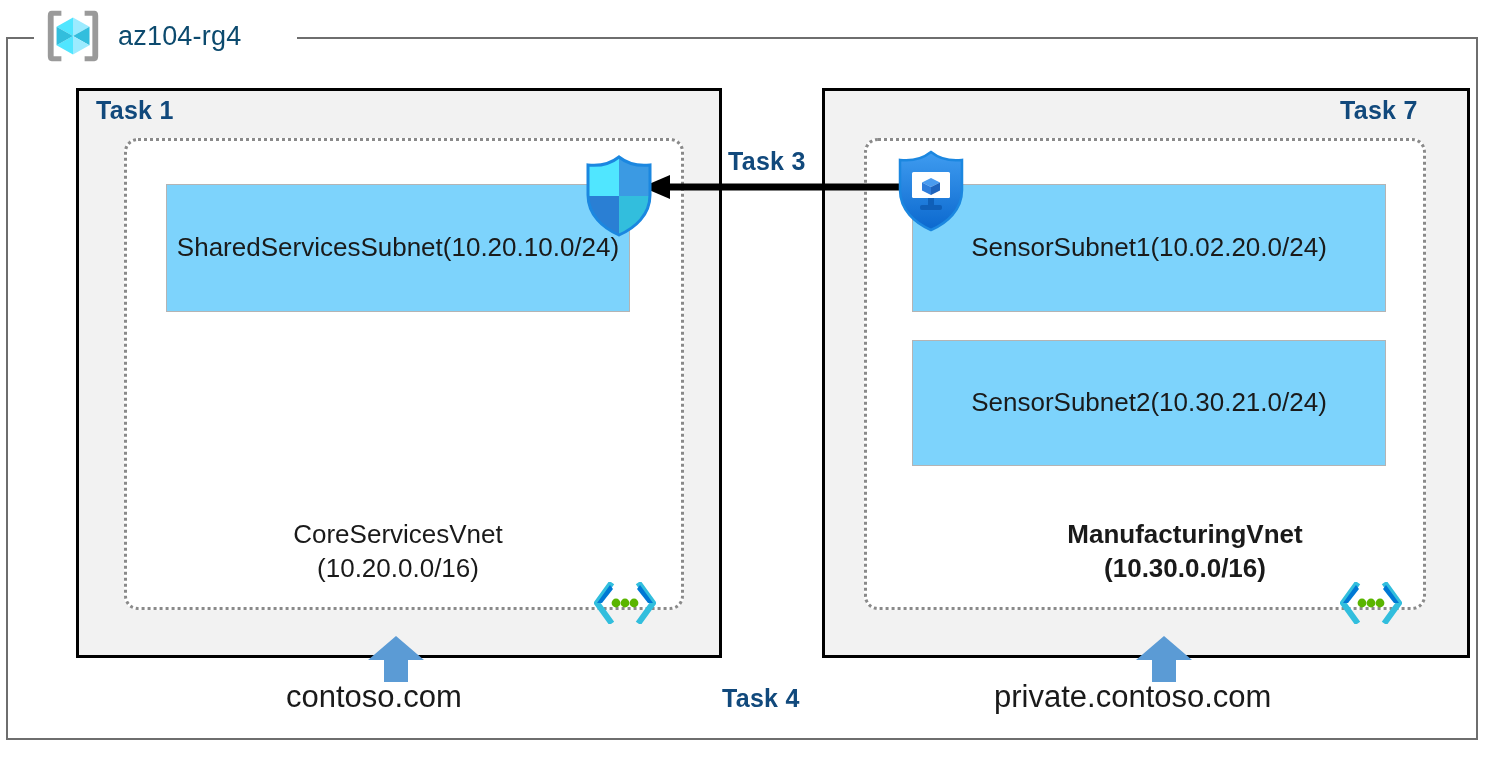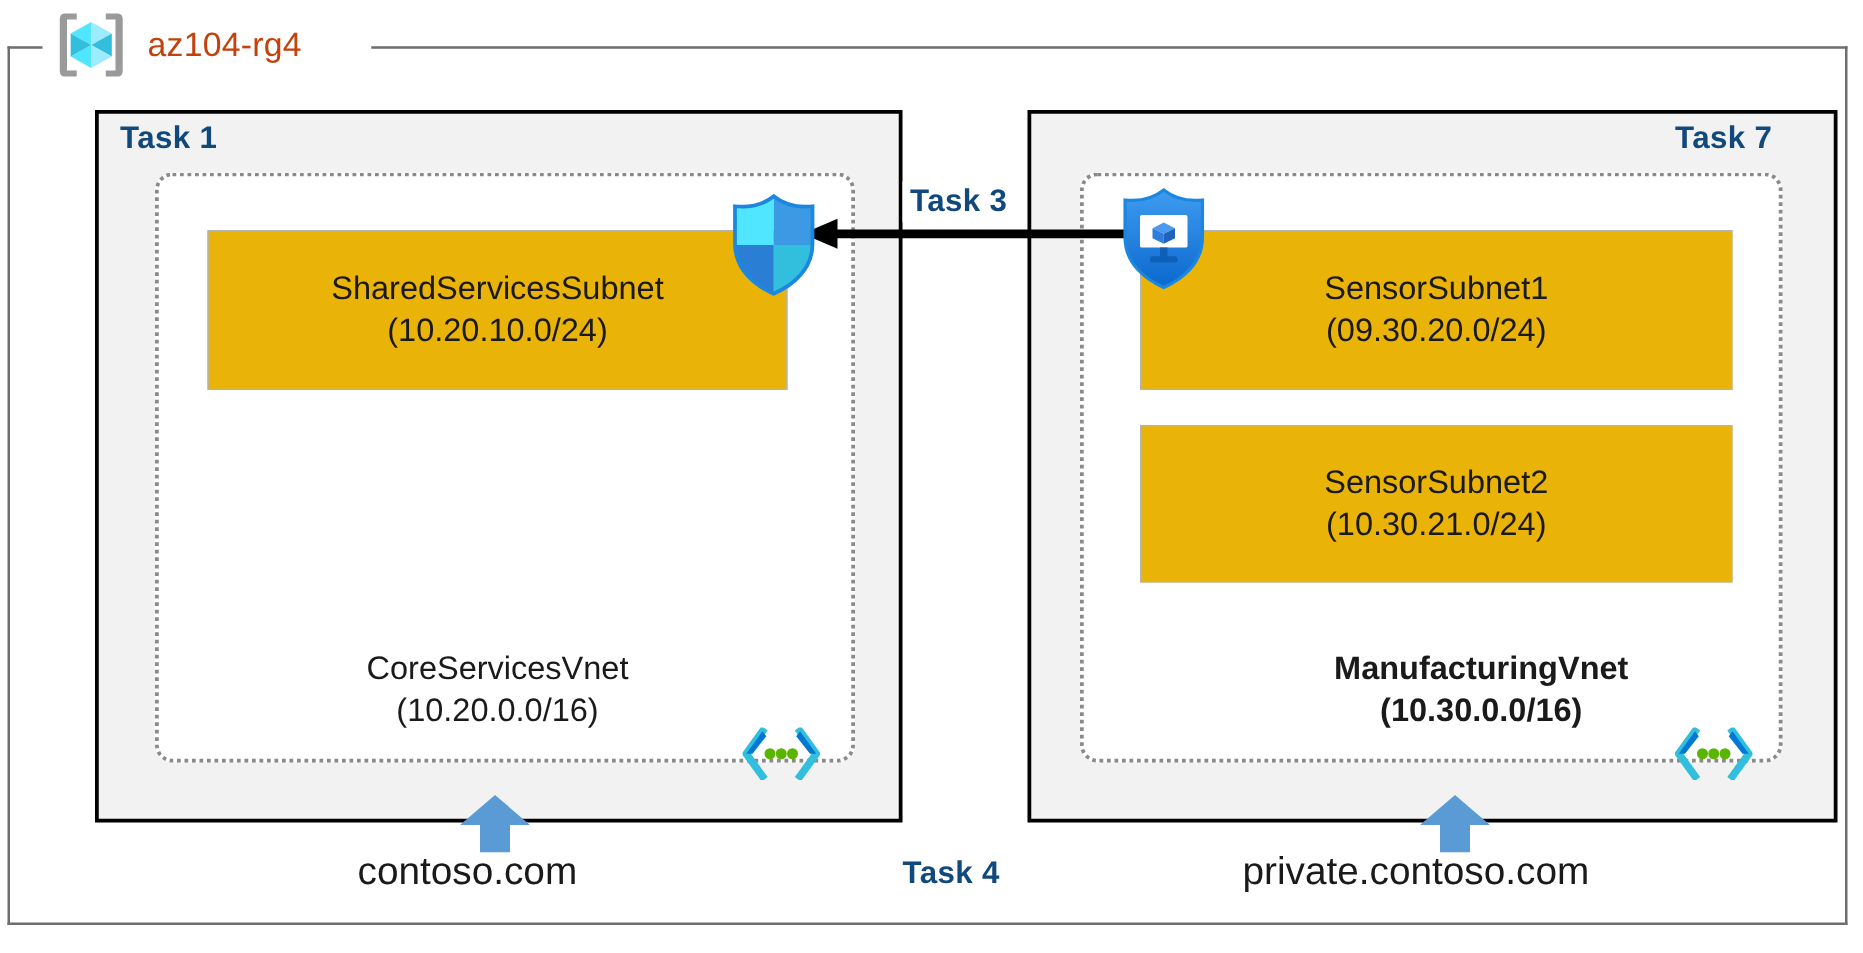--- a/index.html
+++ b/index.html
@@ -56,21 +56,21 @@
     position: absolute;
     left: 42px; top: 4px;
     height: 64px;
     display: flex;
     align-items: center;
     gap: 14px;
   }
   .rg-icon { width: 62px; height: 62px; display: block; }
   .rg-title {
     font-size: 27px;
-    color: #c2410c;
+    color: #0c4a6e;
     font-family: "Liberation Sans", sans-serif;
     white-space: nowrap;
     letter-spacing: .2px;
   }
 
   
   .task-box {
     position: absolute;
     background: #f2f2f2;
     border: 3px solid #000000;
@@ -99,25 +99,25 @@
     border: 3px dotted #8a8a8a;
     border-radius: 14px;
     box-sizing: border-box;
   }
   #vnet-box-1 { left: 124px; top: 138px; width: 560px; height: 472px; }
   #vnet-box-2 { left: 864px; top: 138px; width: 562px; height: 472px; }
 
   
   .subnet-box {
     position: absolute;
-    background: #eab308;
+    background: #7dd3fc;
     border: 1px solid #b4b4b4;
     box-sizing: border-box;
     display: flex;
-    flex-direction: column;
+    flex-direction: row;
     align-items: center;
     justify-content: center;
   }
   #subnet-ss   { left: 166px; top: 184px; width: 464px; height: 128px; }
   #subnet-db   { left: 166px; top: 340px; width: 464px; height: 126px; }
   #subnet-s1   { left: 912px; top: 184px; width: 474px; height: 128px; }
   #subnet-s2   { left: 912px; top: 340px; width: 474px; height: 126px; }
 
   .subnet-name, .subnet-cidr, .vnet-name, .vnet-cidr {
     font-size: 26px;
@@ -224,21 +224,21 @@
     <circle cx="40" cy="21" r="4.4" fill="#5ab500"></circle>
   </svg>
 
   <div class="task-box" id="task-box-2"></div>
   <div class="task-label" id="task-label-2">Task 7</div>
 
   <div class="vnet-box" id="vnet-box-2"></div>
 
   <div class="subnet-box" id="subnet-s1">
     <div class="subnet-name">SensorSubnet1</div>
-    <div class="subnet-cidr">(09.30.20.0/24)</div>
+    <div class="subnet-cidr">(10.02.20.0/24)</div>
   </div>
 
   <div class="subnet-box" id="subnet-s2">
     <div class="subnet-name">SensorSubnet2</div>
     <div class="subnet-cidr">(10.30.21.0/24)</div>
   </div>
 
   <div class="vnet-caption" id="vnet-caption-2">
     <div class="vnet-name">ManufacturingVnet</div>
     <div class="vnet-cidr">(10.30.0.0/16)</div>

